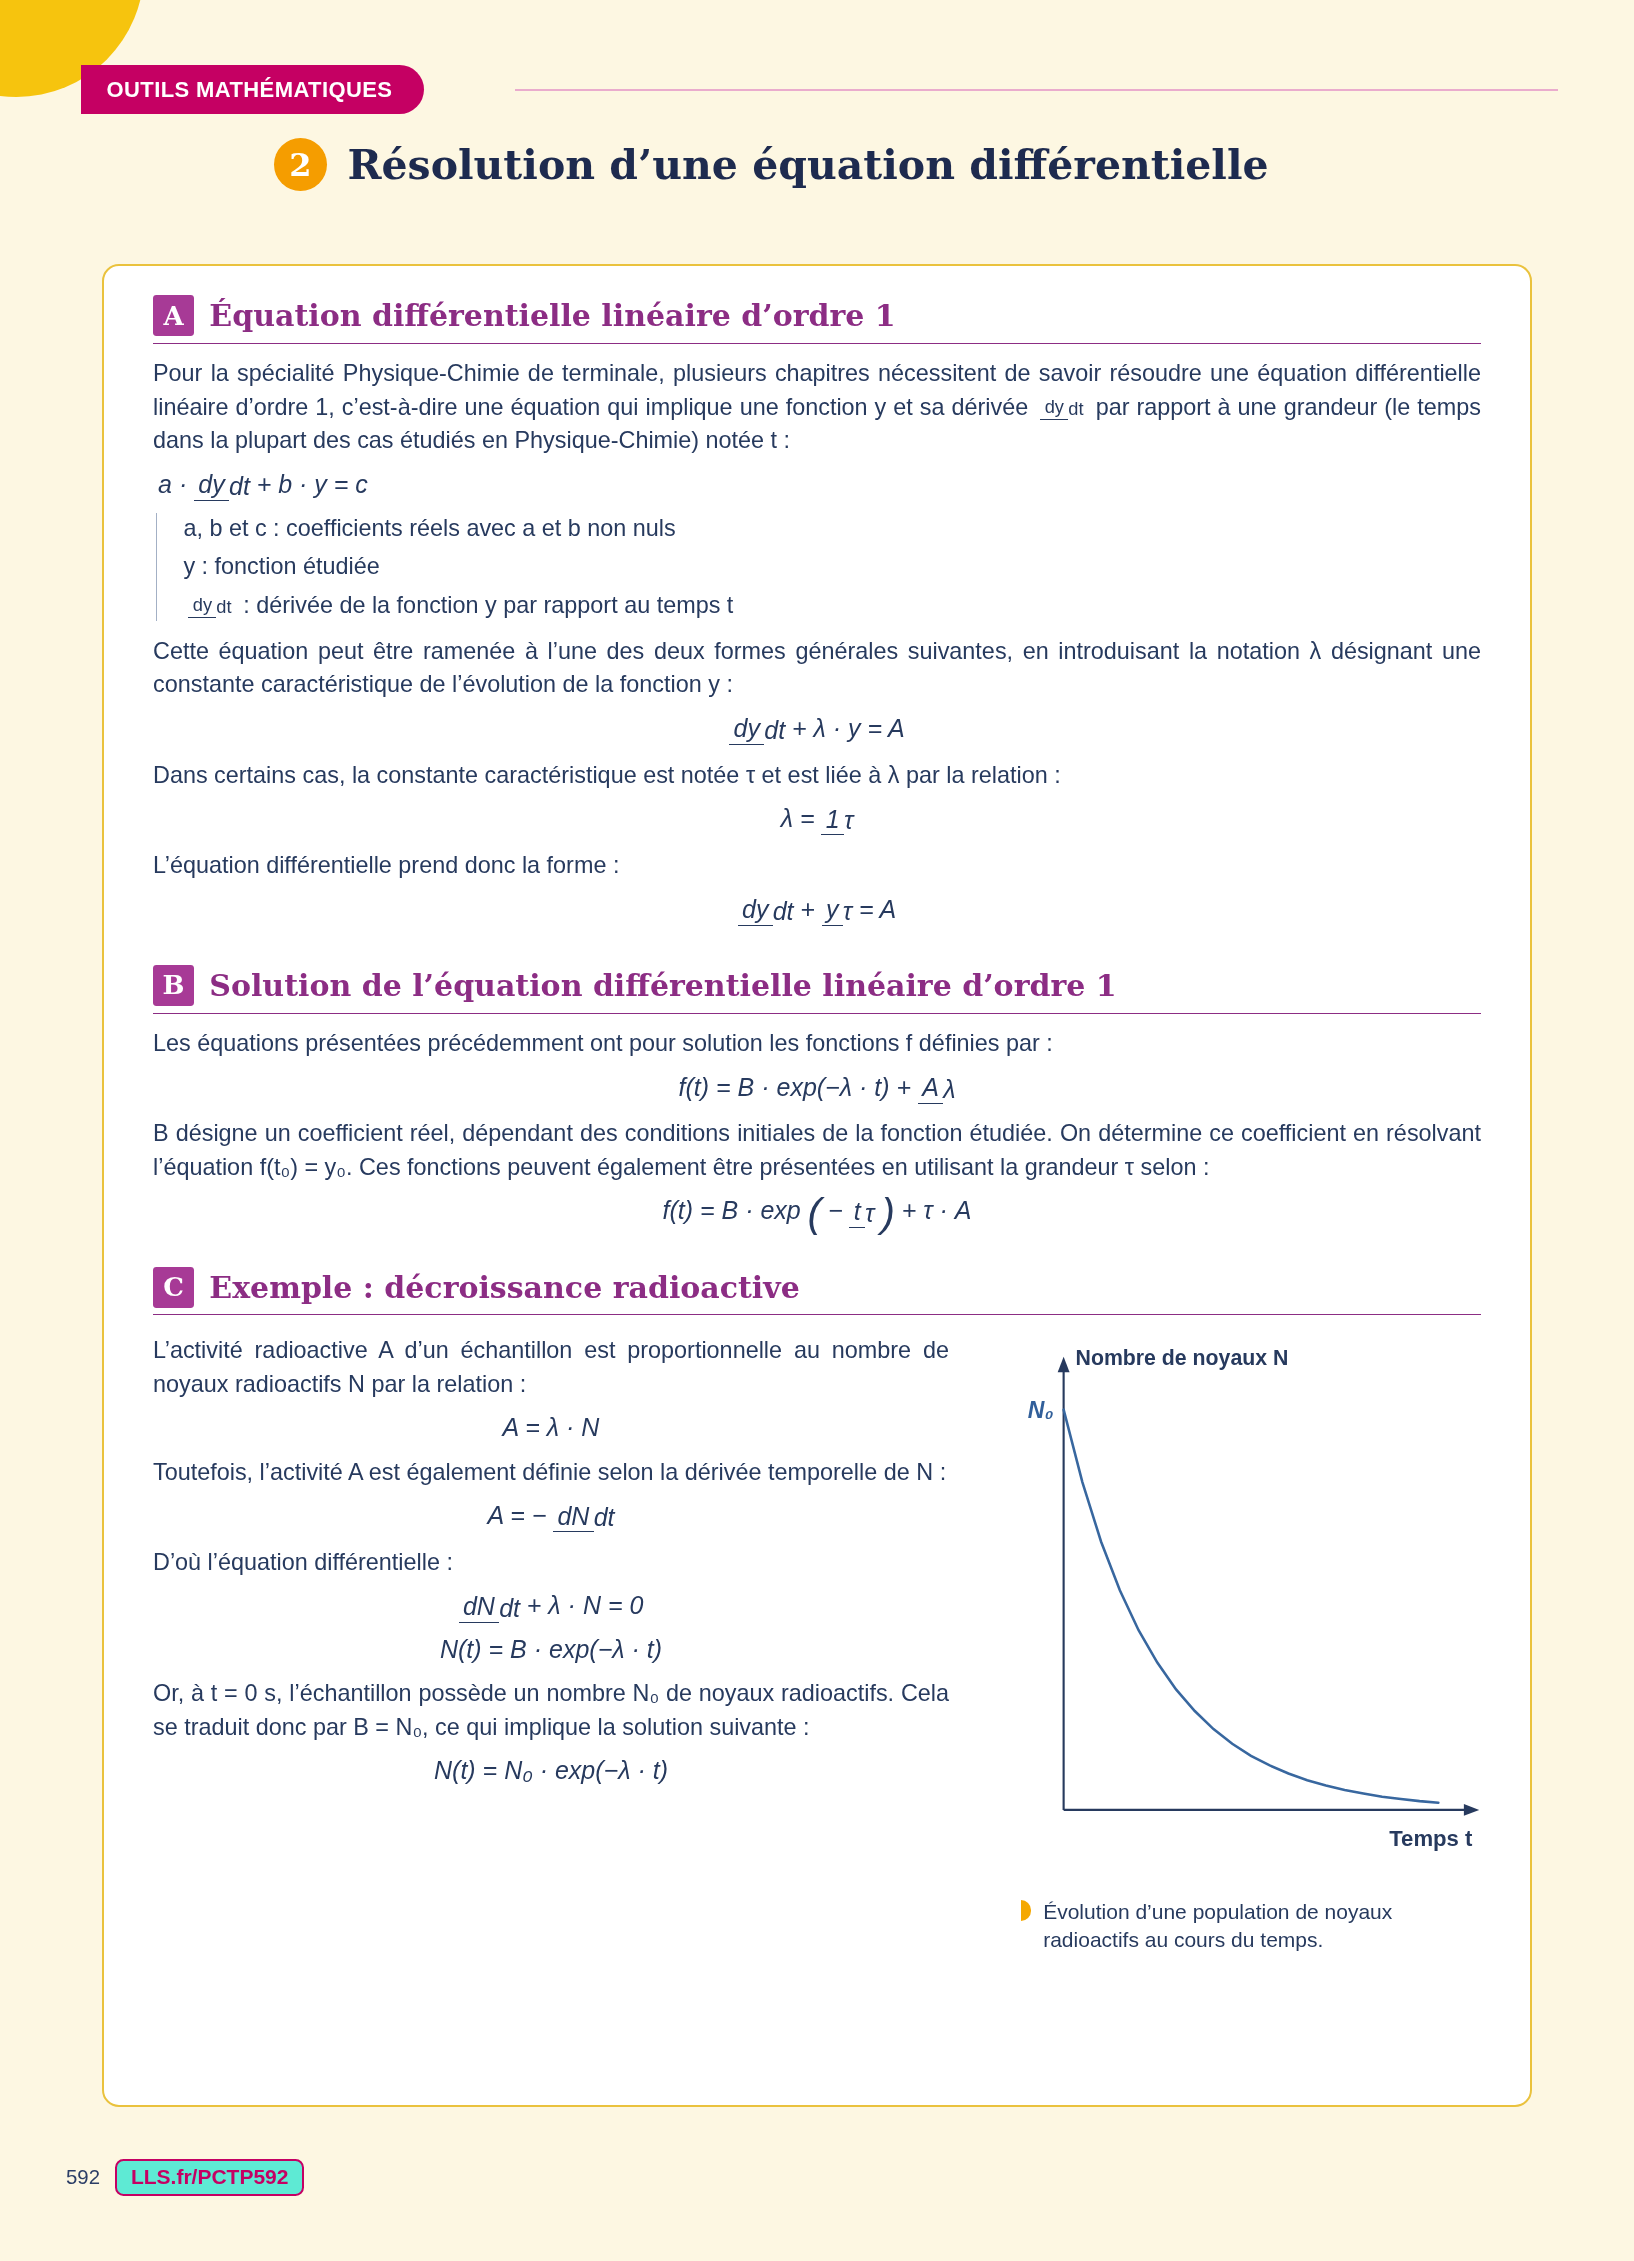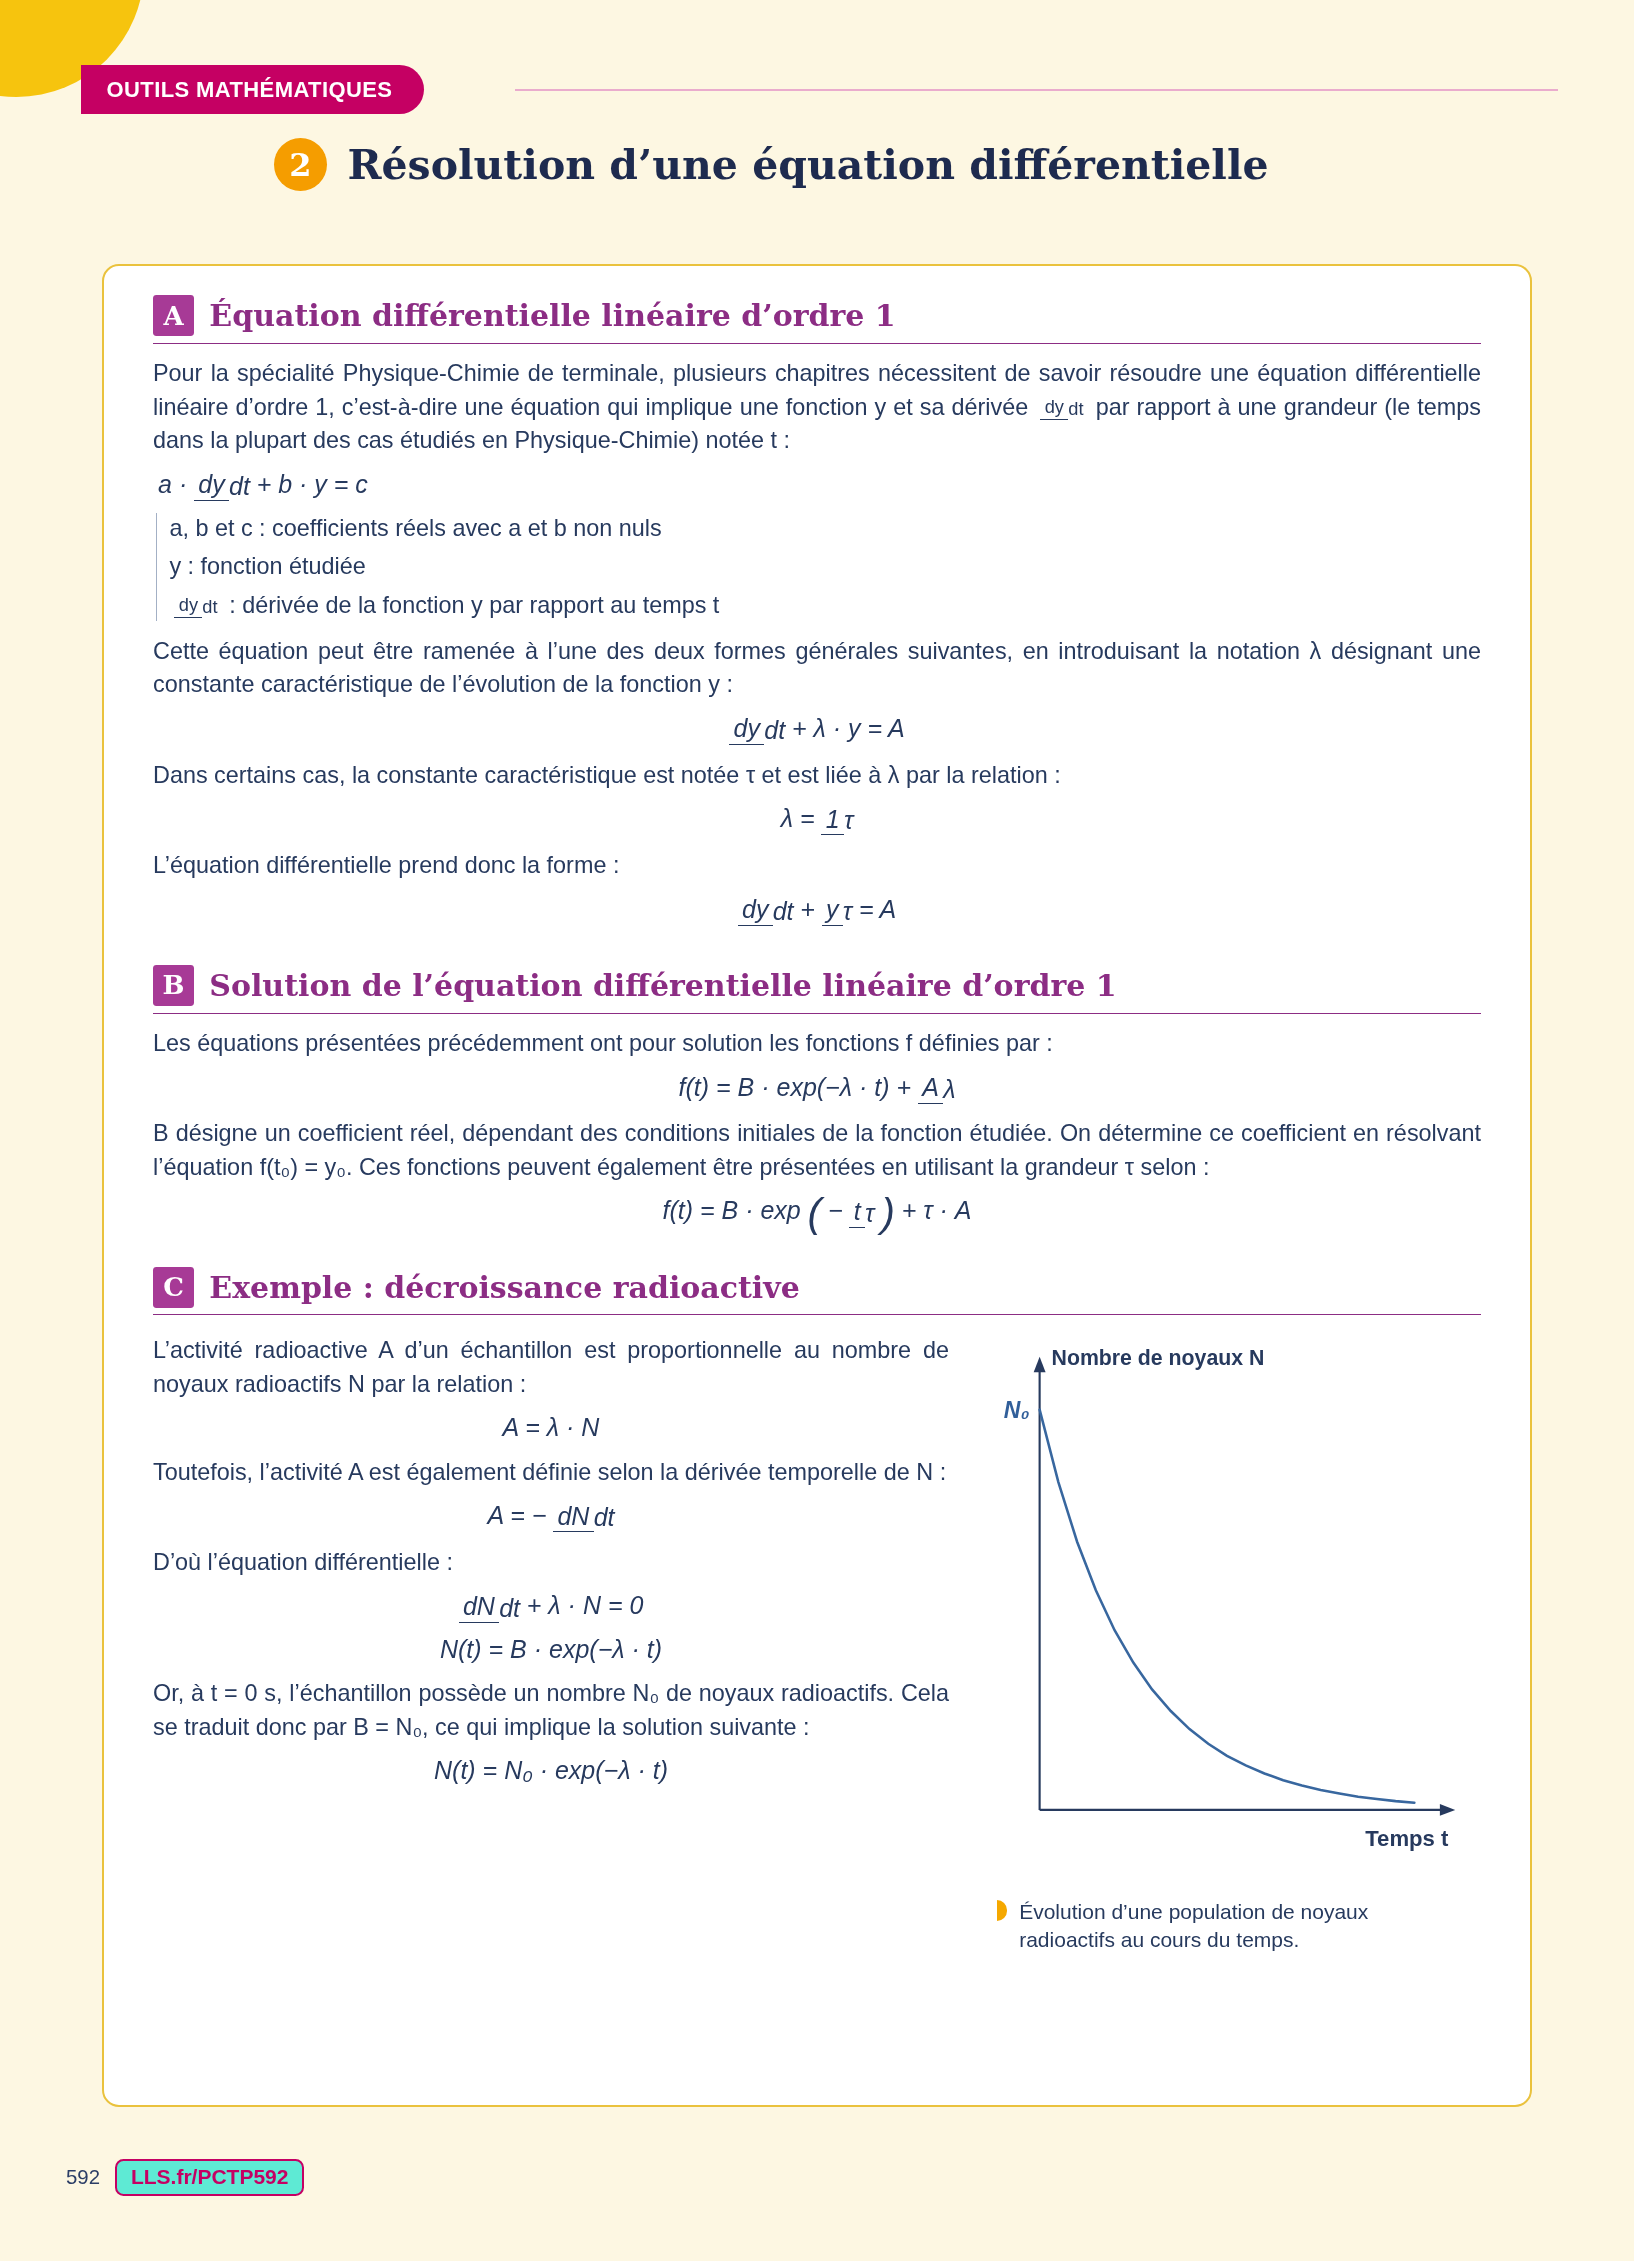--- a/index.html
+++ b/index.html
@@ -41,24 +41,24 @@
   .formula.center { text-align:center; }
   .formula.left { text-align:left; margin-left:1.7px; }
   .formula > span { margin:0 3.4px; }
   .frac { display:inline-flex; flex-direction:row; align-items:flex-start;
     vertical-align:middle; line-height:1.08; margin:0 5.1px; }
   .frac .num { padding:0 4.3px 1.7px; border-bottom:1.7px solid currentColor; }
   .frac .den { padding-top:1.7px; }
   .inline-frac { font-size:.78em; }
   .bigp { font-size:1.65em; font-weight:300; vertical-align:middle; line-height:0; }
 
-  .def-block { margin:3.4px 0 8.5px 3.4px; padding-left:12px; border-left:1.7px solid #a3b0c5; }
+  .def-block { margin:3.4px 0 8.5px 3.4px; padding-left:26px; border-left:1.7px solid #a3b0c5; }
   .def-line { font-size:23.4px; line-height:1.35; margin:6.8px 0; }
 
-  .c-cols { display:flex; gap:48px; margin-top:5.1px; }
+  .c-cols { display:flex; gap:72px; margin-top:5.1px; }
   .c-left { width:796px; flex:none; }
   .c-left .formula.center { text-align:center; }
   .c-right { flex:1; padding-top:12px; }
 
   .graph-caption { display:flex; gap:12px; margin-top:34px; max-width:400px;
     font-size:21px; line-height:1.38; color:#273a5e; }
   .caption-marker { width:10.2px; height:20.4px; background:#f5a800; border-radius:0 10.2px 10.2px 0;
     margin-top:2.6px; flex:none; }
 
   .footer { position:absolute; left:66px; top:2159px; display:flex; align-items:center; gap:15.3px; }

